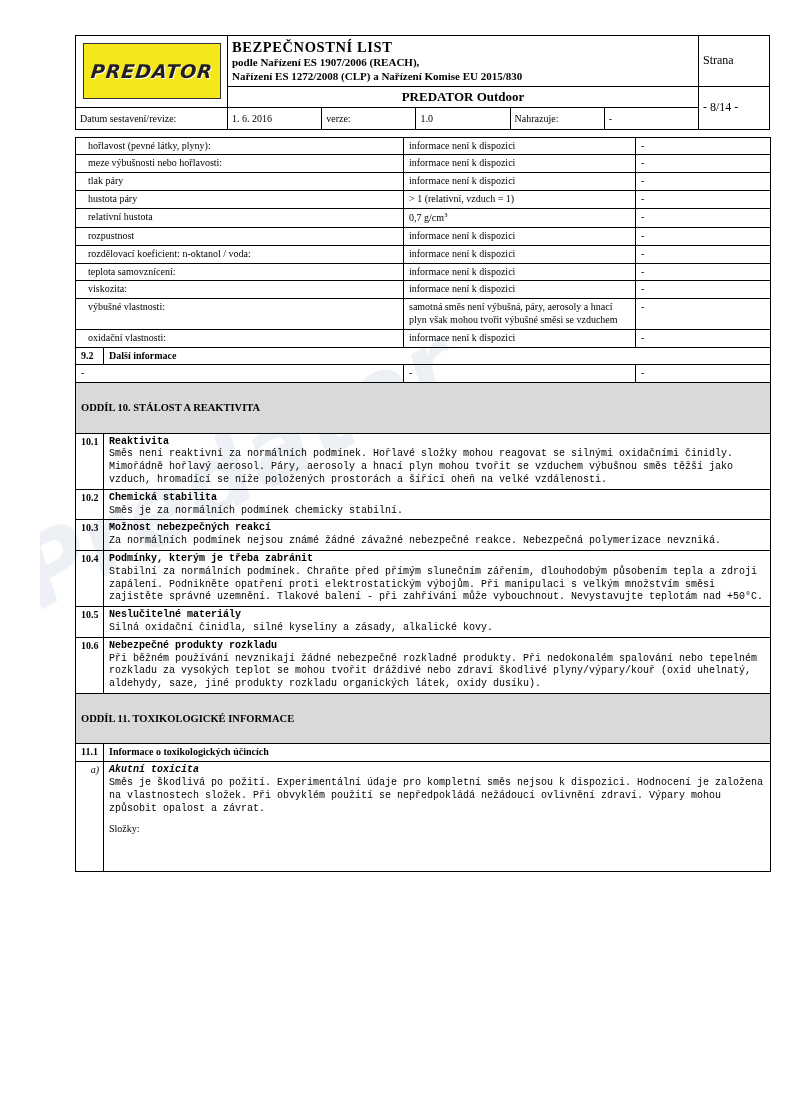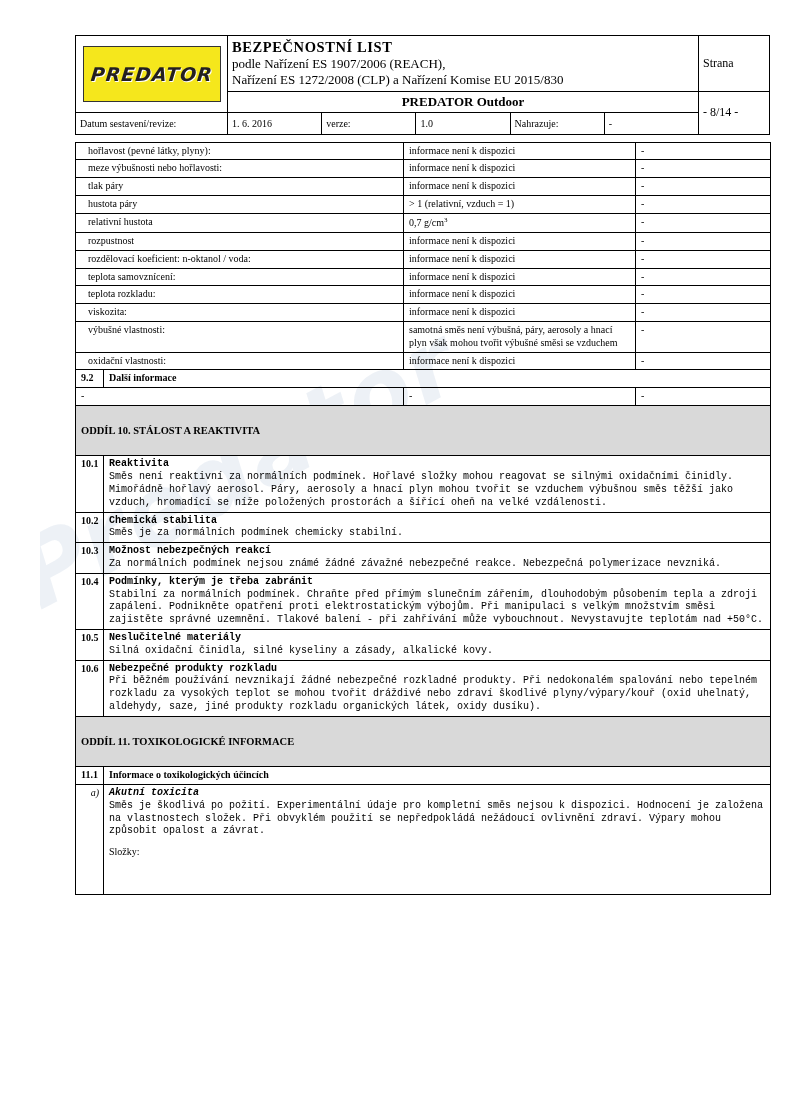--- a/index.html
+++ b/index.html
@@ -71,21 +71,22 @@
   .hdr-title {
     text-align: left;
     line-height: 1.25;
   }
   .hdr-title .t1 {
     font-size: 14.5px;
     font-weight: bold;
     letter-spacing: 0.6px;
   }
   .hdr-title .t2 {
-    font-size: 13px;
+    font-size: 11px;
+    font-weight: bold;
   }
   .hdr-product {
     text-align: center;
     font-weight: bold;
     font-size: 13px;
   }
   .hdr-strana {
     font-size: 12px;
     width: 62px;
   }
@@ -242,25 +243,20 @@
         <td class="prop-name" colspan="2">rozdělovací koeficient: n-oktanol / voda:</td>
         <td>informace není k dispozici</td>
         <td>-</td>
       </tr>
       <tr>
         <td class="prop-name" colspan="2">teplota samovznícení:</td>
         <td>informace není k dispozici</td>
         <td>-</td>
       </tr>
       <tr>
-        <td class="prop-name" colspan="2">teplota rozkladu:</td>
-        <td>informace není k dispozici</td>
-        <td>-</td>
-      </tr>
-      <tr>
         <td class="prop-name" colspan="2">viskozita:</td>
         <td>informace není k dispozici</td>
         <td>-</td>
       </tr>
       <tr>
         <td class="prop-name" colspan="2">výbušné vlastnosti:</td>
         <td>samotná směs není výbušná, páry, aerosoly a hnací plyn však mohou tvořit výbušné směsi se vzduchem</td>
         <td>-</td>
       </tr>
       <tr>

